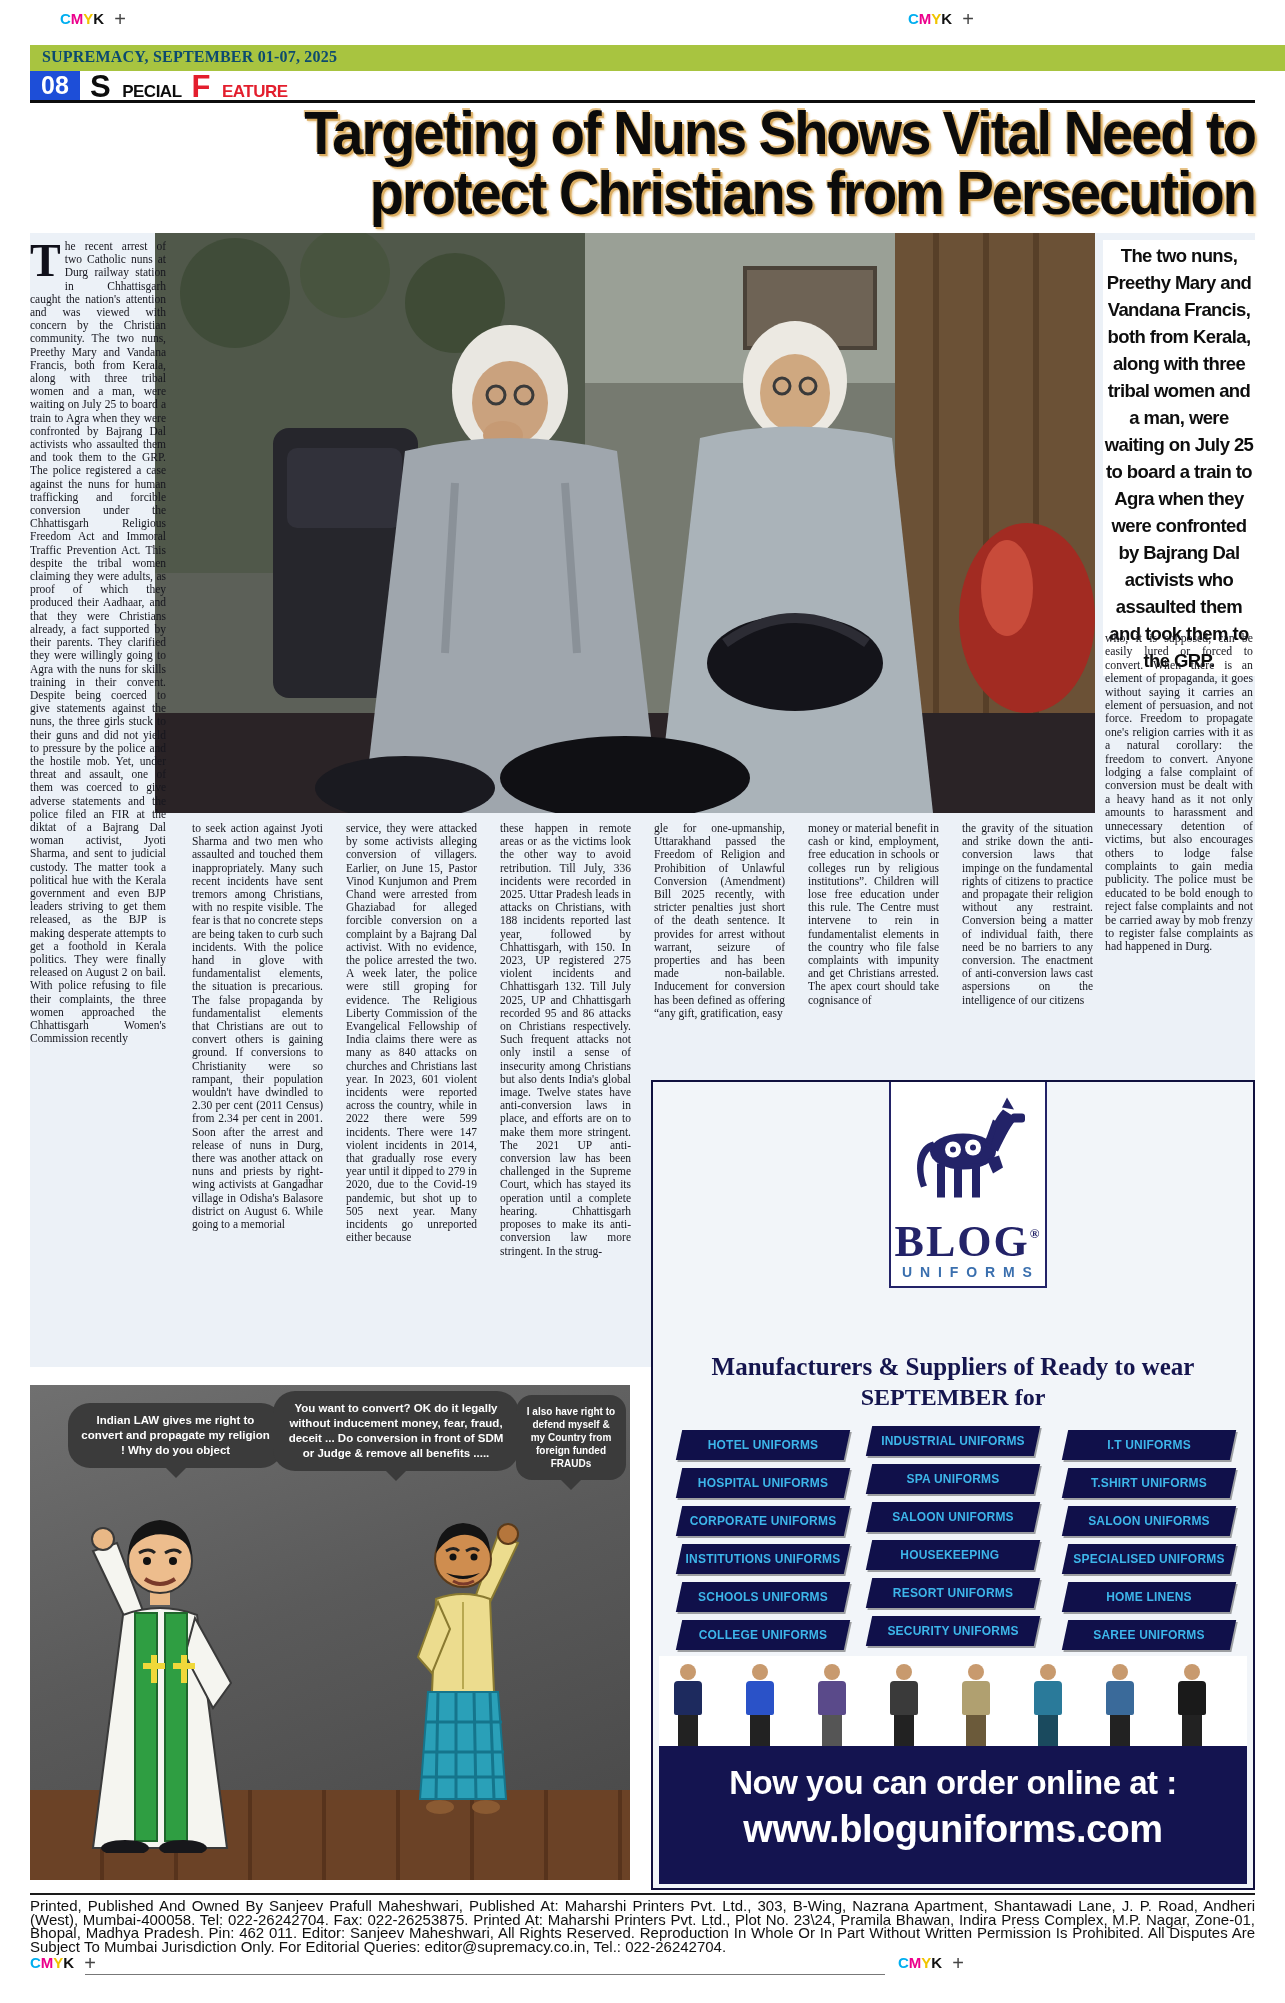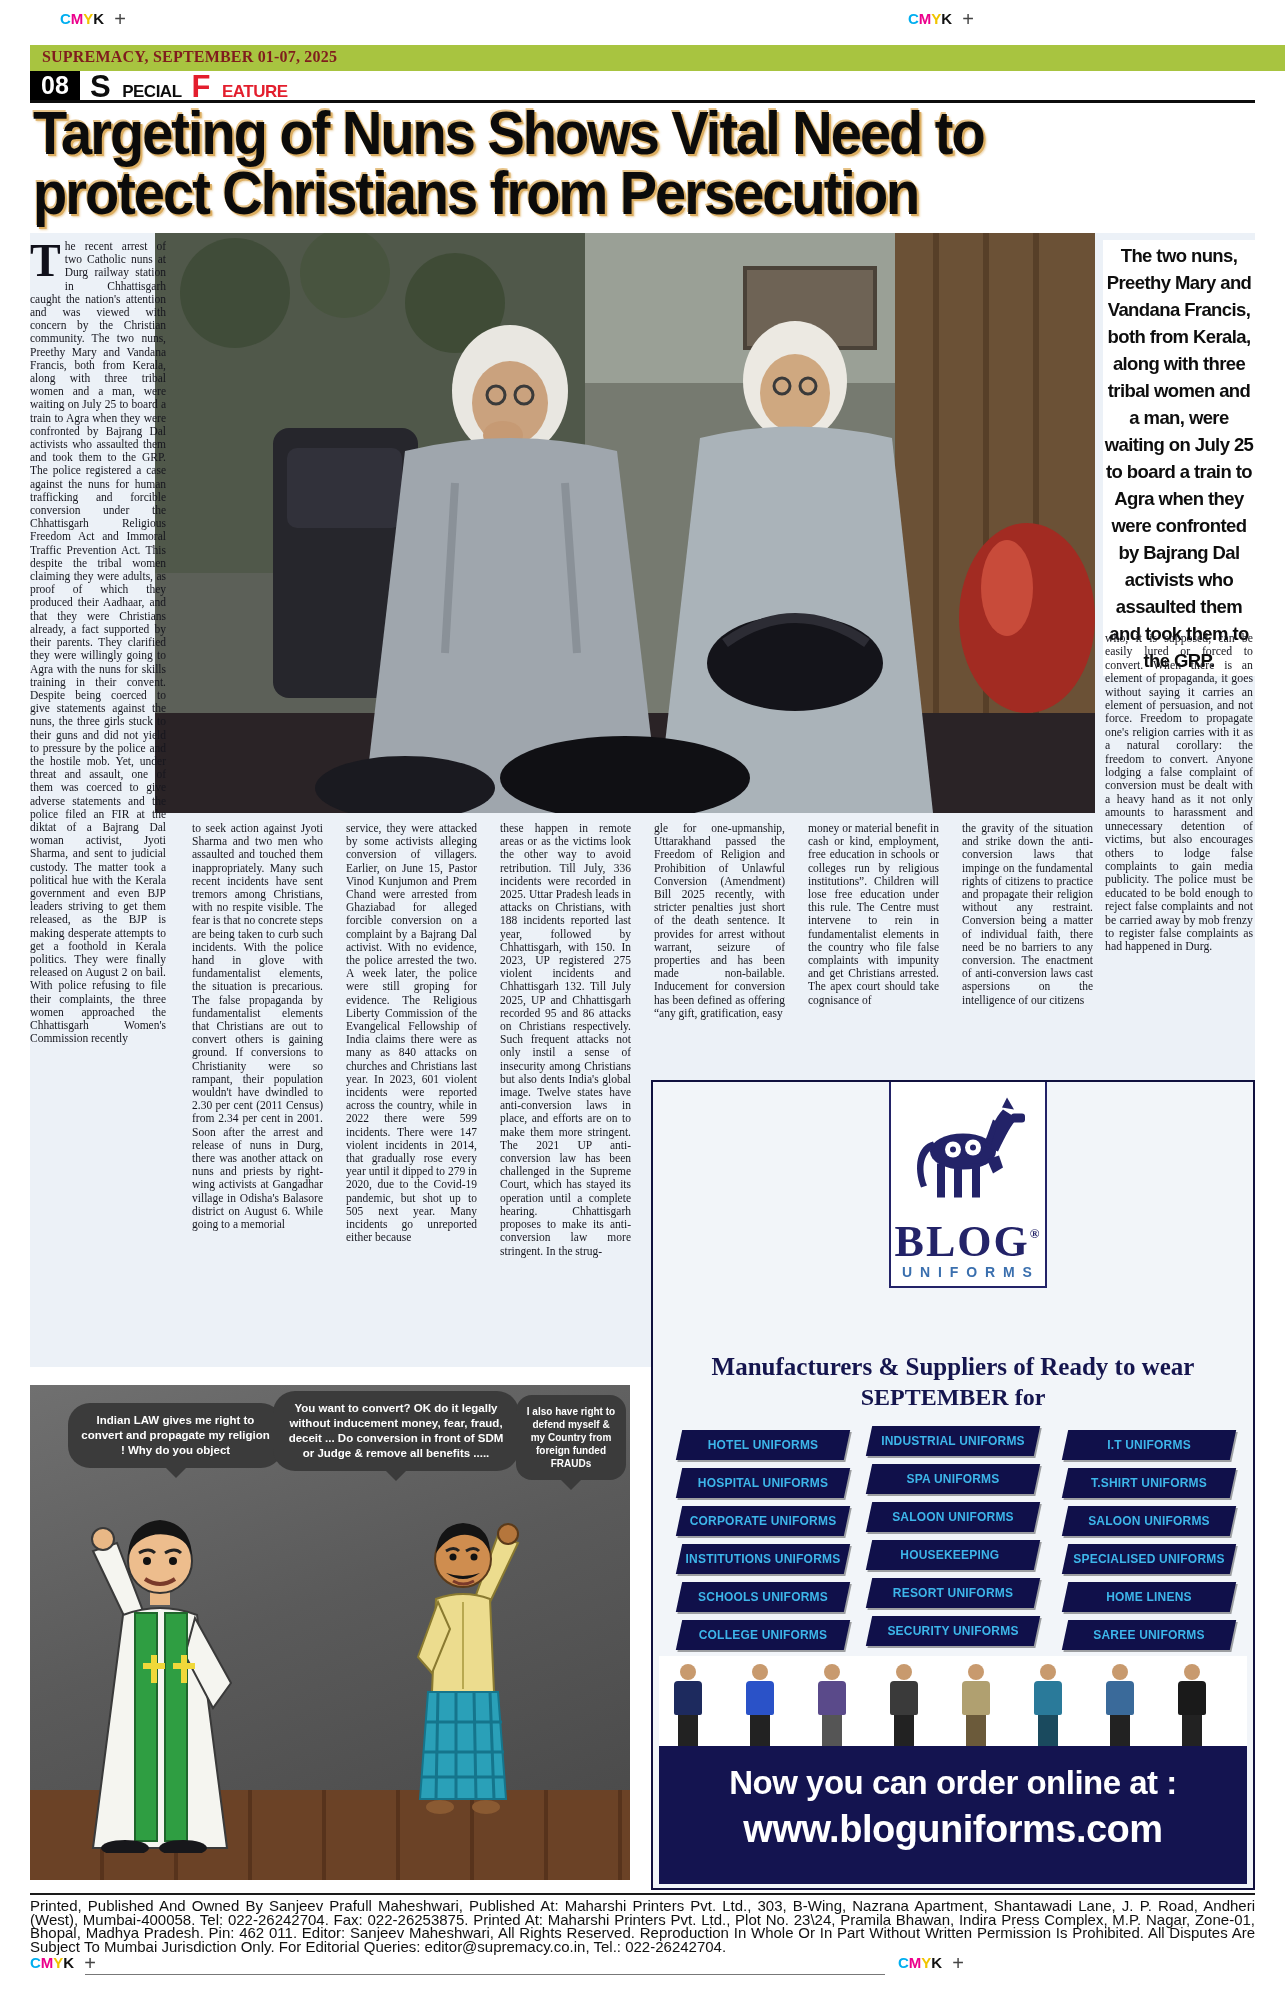--- a/index.html
+++ b/index.html
@@ -8,33 +8,33 @@
   .abs{position:absolute;}
 
   
   .cmyk{position:absolute;font-family:"Liberation Sans",sans-serif;font-weight:bold;font-size:15px;letter-spacing:0;}
   .cmyk .c{color:#00aeef}.cmyk .m{color:#ec008c}.cmyk .y{color:#f0c400}.cmyk .k{color:#111}
   .cmyk .plus{color:#444;font-weight:normal;font-size:20px;margin-left:10px;vertical-align:-2px;}
 
   
   .band{position:absolute;left:30px;top:45px;width:1255px;height:26px;background:#a8c440;}
   .band .date{position:absolute;left:12px;top:3px;font-family:"Liberation Serif",serif;
-              font-weight:bold;font-size:16px;color:#7f1d1d;letter-spacing:.2px;}
-  .pagebox{position:absolute;left:30px;top:71px;width:50px;height:29px;background:#000000;
+              font-weight:bold;font-size:16px;color:#0c4a6e;letter-spacing:.2px;}
+  .pagebox{position:absolute;left:30px;top:71px;width:50px;height:29px;background:#1d4ed8;
            color:#fff;font-family:"Liberation Sans",sans-serif;font-weight:bold;font-size:25px;
            text-align:center;line-height:29px;}
   .section{position:absolute;left:90px;top:69px;height:32px;font-family:"Liberation Sans",sans-serif;
            font-weight:bold;letter-spacing:-.5px;white-space:nowrap;}
   .section .big{font-size:31px;}
   .section .small{font-size:17px;margin-left:12px;}
   .section .blk{color:#0d0d0d}.section .red{color:#e31e2d}
   .mastrule{position:absolute;left:30px;top:100px;width:1225px;height:3px;background:#0d0d0d;}
 
   
-  .headline{position:absolute;left:33px;top:103px;width:1222px;text-align:left;
+  .headline{position:absolute;left:33px;top:103px;width:1222px;text-align:right;
             font-family:"Liberation Sans",sans-serif;font-weight:bold;color:#0b0b0b;
             font-size:56px;line-height:60px;letter-spacing:-2px;
             text-shadow:2px 2px 0 #dcae62,-1px -1px 0 #e6c389,3px 3px 2px rgba(220,174,98,.55);}
   .headline div{transform:scaleY(1.08);}
 
   
   .tint{position:absolute;left:30px;top:233px;width:1225px;height:1134px;background:#ecf1f7;}
 
   
   .photo{position:absolute;left:155px;top:233px;width:940px;height:580px;overflow:hidden;background:#6d7068;}

